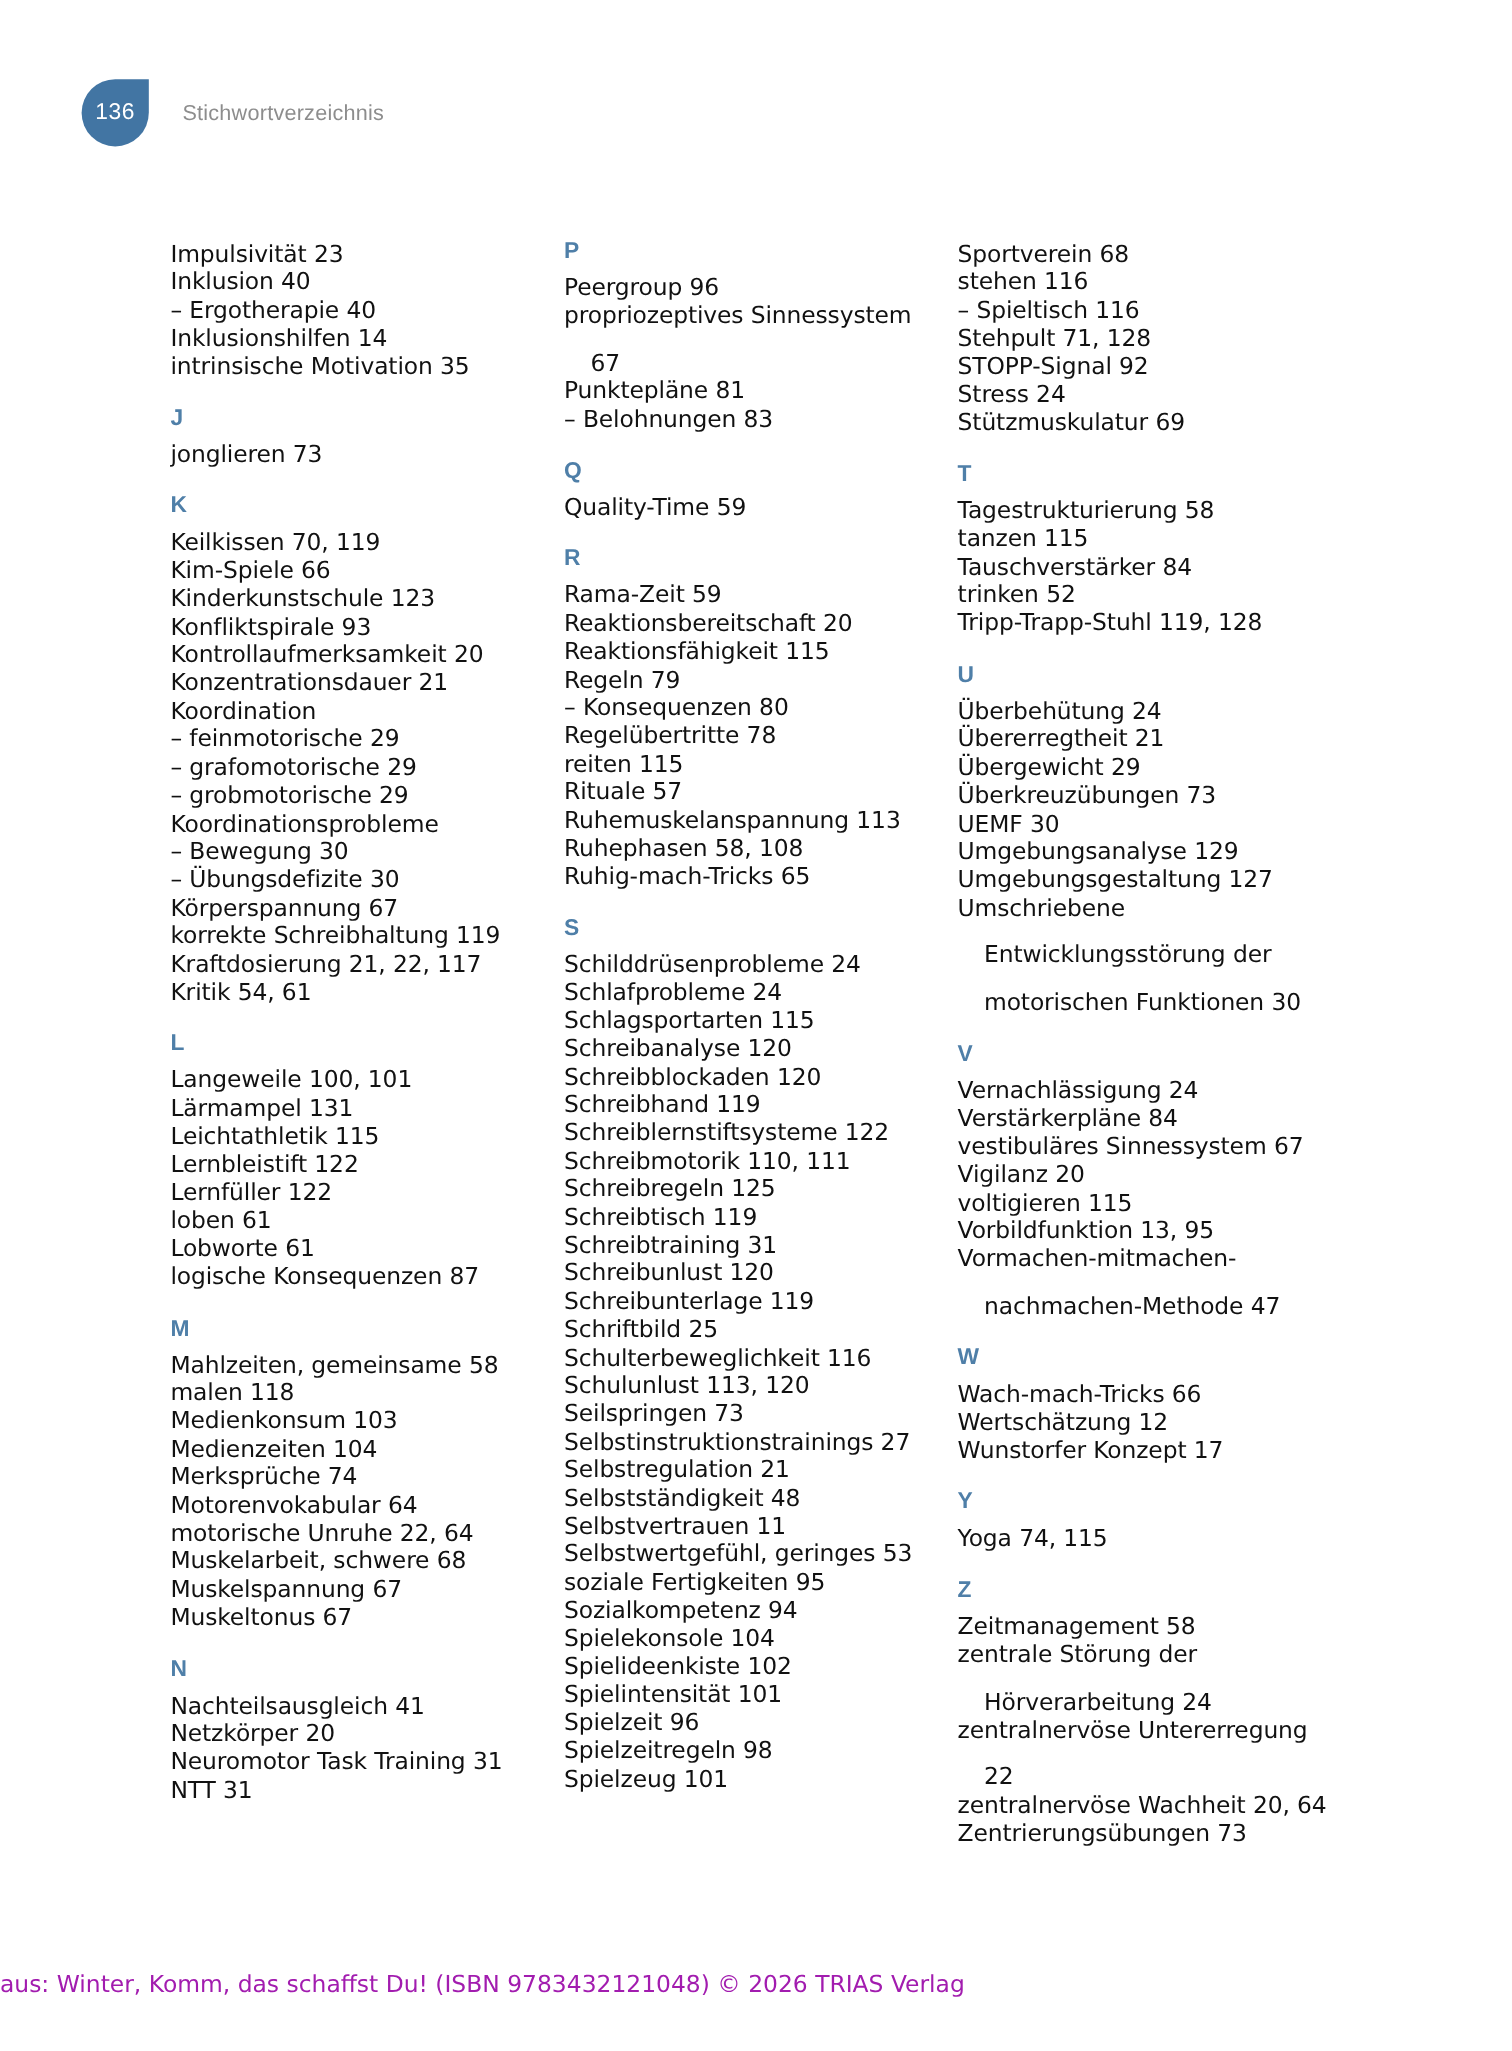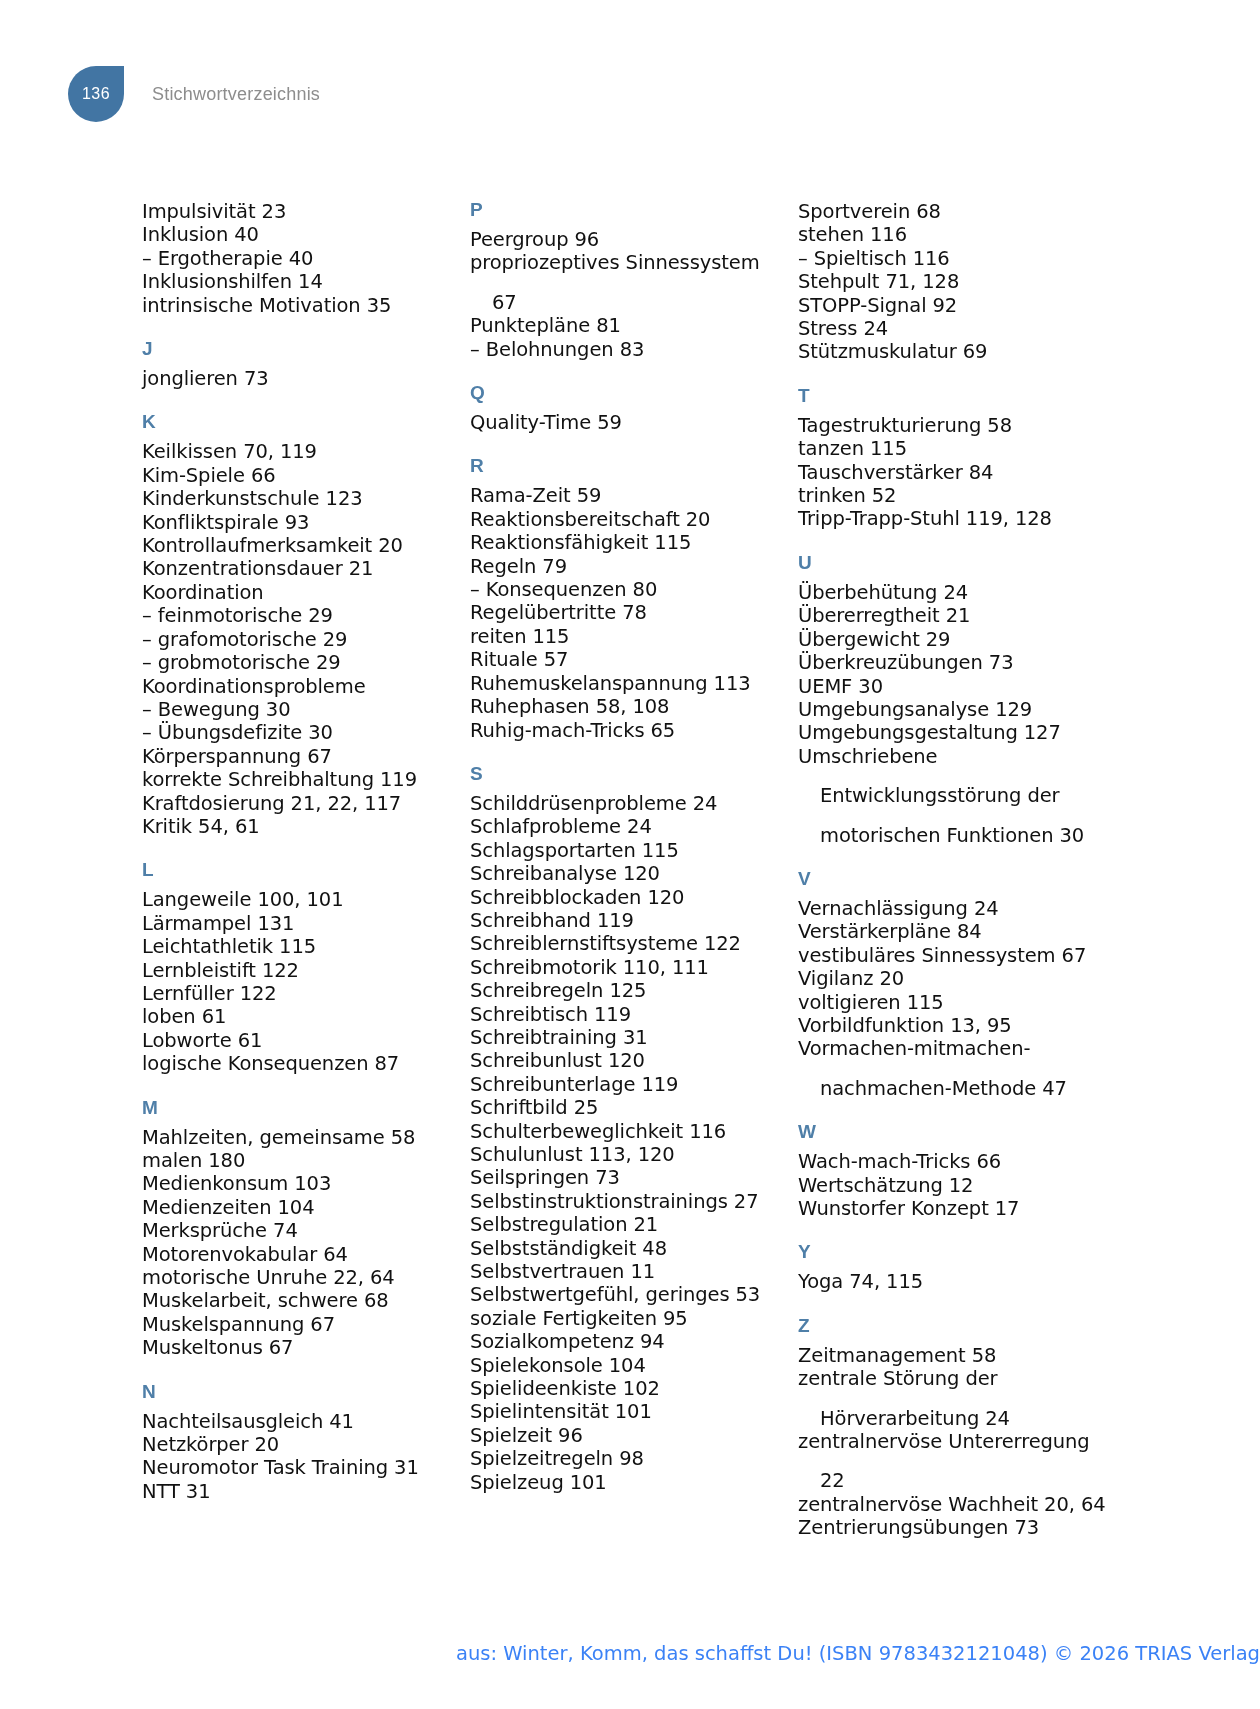--- a/index.html
+++ b/index.html
@@ -26,21 +26,21 @@
   }
   .folio-badge {
     width: 56px;
     height: 56px;
     background: #4275a3;
     border-radius: 28px 0 28px 28px;
     display: flex;
     align-items: center;
     justify-content: center;
     color: #ffffff;
-    font-size: 16px;
+    font-size: 19px;
     letter-spacing: 0.5px;
     font-family: "Liberation Sans", sans-serif;
   }
   .header-title {
     margin-left: 28px;
     font-size: 18px;
     color: #8d8d8d;
     font-family: "Liberation Sans", sans-serif;
     letter-spacing: 0.2px;
     white-space: nowrap;
@@ -95,23 +95,23 @@
     padding-left: 22px;
     margin-top: 16px;
   }
 
   
   .page-footer {
     position: absolute;
     bottom: 44px;
     left: 0;
     width: 1260px;
-    text-align: right;
+    text-align: left;
     font-size: 19.5px;
-    color: #3b82f6;
+    color: #a21caf;
     font-family: "DejaVu Sans", sans-serif;
   }
 </style>
 </head>
 <body>
 
 <div class="page-header">
   <div class="folio-badge">
     <span>136</span>
   </div>
@@ -149,21 +149,21 @@
       <div class="entry"><span>Langeweile 100, 101</span></div>
       <div class="entry"><span>Lärmampel 131</span></div>
       <div class="entry"><span>Leichtathletik 115</span></div>
       <div class="entry"><span>Lernbleistift 122</span></div>
       <div class="entry"><span>Lernfüller 122</span></div>
       <div class="entry"><span>loben 61</span></div>
       <div class="entry"><span>Lobworte 61</span></div>
       <div class="entry"><span>logische Konsequenzen 87</span></div>
       <div class="letter-heading">M</div>
       <div class="entry"><span>Mahlzeiten, gemeinsame 58</span></div>
-      <div class="entry"><span>malen 180</span></div>
+      <div class="entry"><span>malen 118</span></div>
       <div class="entry"><span>Medienkonsum 103</span></div>
       <div class="entry"><span>Medienzeiten 104</span></div>
       <div class="entry"><span>Merksprüche 74</span></div>
       <div class="entry"><span>Motorenvokabular 64</span></div>
       <div class="entry"><span>motorische Unruhe 22, 64</span></div>
       <div class="entry"><span>Muskelarbeit, schwere 68</span></div>
       <div class="entry"><span>Muskelspannung 67</span></div>
       <div class="entry"><span>Muskeltonus 67</span></div>
       <div class="letter-heading">N</div>
       <div class="entry"><span>Nachteilsausgleich 41</span></div>

